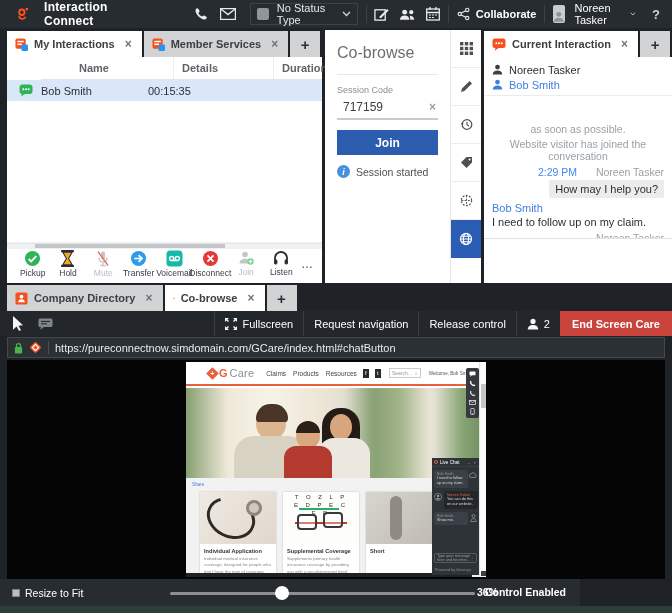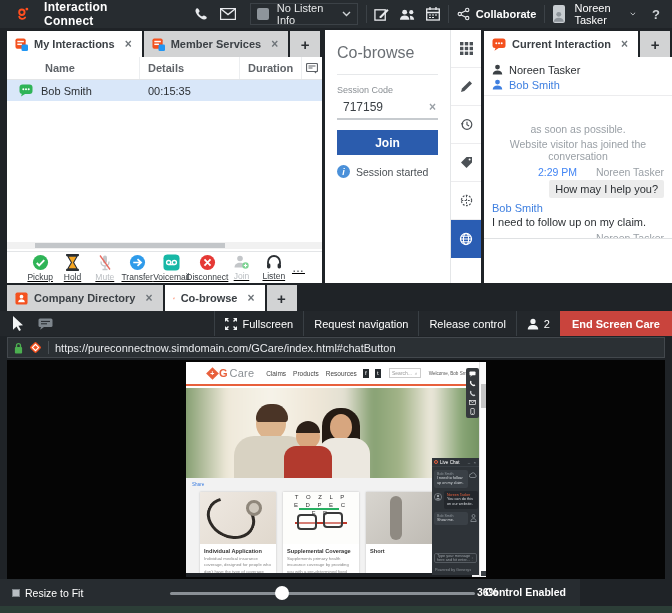--- a/index.html
+++ b/index.html
@@ -28,31 +28,31 @@
   .tab.active { background:#fff; }
   .tab.inactive { background:#d2d3d4; }
   .tab .tab-label { margin:0 8px 0 6px; white-space:nowrap; }
   .tab-close { color:#6e7479; font-size:12px; font-weight:bold; padding:0 2px; }
   .tab.plus { background:#d2d3d4; width:30px; justify-content:center; font-size:15px; color:#2b2f33; }
 
   .panel-body { position:absolute; left:0; top:27px; right:0; bottom:0; background:#fff; }
 
   
   .panel-left { position:absolute; left:7px; top:30px; width:315px; height:253px; }
-  .grid-head { display:grid; grid-template-columns:133px 100px 62px 20px; height:23px; border-bottom:1px solid #e3e5e7; align-items:center; font-size:11px; font-weight:bold; color:#5f6368; }
+  .grid-head { display:grid; grid-template-columns:133px 100px 62px 20px; height:23px; border-bottom:1px solid #e3e5e7; align-items:center; font-size:11px; font-weight:bold; color:#5f6368;margin-left:34px; }
   .grid-head .hc { border-right:1px solid #eceef0; height:100%; display:flex; align-items:center; }
   .hc.name { padding-left:38px; }
   .hc.det, .hc.dur { padding-left:8px; }
   .hc.cfg { border-right:none; justify-content:center; }
   .irow { display:grid; grid-template-columns:133px 100px 62px 20px; height:21px; align-items:center; background:#d9e7f9; font-size:11px; color:#2b2f33; }
   .irow .cell-name { display:flex; align-items:center; gap:8px; padding-left:12px; }
   .bold { font-weight:bold; }
   .hscroll { position:absolute; left:0; right:0; bottom:34px; height:7px; background:#f1f1f1; }
   .hscroll .thumb { position:absolute; left:28px; width:190px; top:1px; height:5px; background:#c3c6c9; }
-  .call-toolbar { position:absolute; left:0; right:0; bottom:0; height:32px; border-top:1px solid #e3e5e7; display:flex; align-items:center; padding:0 17px;text-decoration:underline; }
+  .call-toolbar { position:absolute; left:0; right:0; bottom:0; height:40px; border-top:1px solid #e3e5e7; display:flex; align-items:center; padding:0 8px; }
   .cbtn { width:36px; display:flex; flex-direction:column; align-items:center; gap:1px; font-size:8.5px; color:#3b4045; }
   .cbtn.disabled { color:#b9bdc1; }
   .cbtn svg { display:block; }
   .more-dots { margin-left:2px; font-size:12px; color:#3b4045; letter-spacing:1px; }
 
   
   .panel-mid { position:absolute; left:325px; top:30px; width:156px; height:253px; background:#fff; }
   .cb-main { position:absolute; left:0; top:0; right:31px; bottom:0; padding:14px 12px 0 12px; }
   .cb-title { font-size:16px; color:#6a6f74; font-weight:400; }
   .cb-rule { border:none; border-top:1px solid #e6e8ea; margin:12px 0 10px 0; }
@@ -190,21 +190,21 @@
       <svg width="15" height="15" viewBox="0 0 16 16">
           <path d="M3.5 1.8c.8-.8 1.8-.5 2.3.3l1 1.6c.4.7.2 1.4-.4 2l-.6.6c.3 1.2 2.7 3.6 3.9 3.9l.6-.6c.6-.6 1.3-.8 2-.4l1.6 1c.8.5 1.1 1.5.3 2.3-.6.6-1.5 1-2.4.9-3.7-.5-8.7-5.5-9.2-9.2-.1-.9.3-1.8.9-2.4z" fill="#e8eaed"></path>
         </svg>
       <svg width="16" height="12" viewBox="0 0 16 12">
           <rect x="0.5" y="0.5" width="15" height="11" fill="none" stroke="#e8eaed" stroke-width="1.4"></rect>
           <path d="M1 1l7 5.5L15 1" fill="none" stroke="#e8eaed" stroke-width="1.4"></path>
         </svg>
     </span>
     <span class="status-box">
       <span class="status-square"></span>
-      <span class="status-label">No Listen Info</span>
+      <span class="status-label">No Status Type</span>
       <svg width="9" height="6" viewBox="0 0 9 6">
           <path d="M1 1l3.5 3.5L8 1" fill="none" stroke="#cfd3d6" stroke-width="1.4"></path>
         </svg>
     </span>
     <span class="tb-sep"></span>
     <span class="tb-group">
       <svg width="15" height="15" viewBox="0 0 16 16">
           <rect x="1" y="3" width="11" height="11" fill="none" stroke="#e8eaed" stroke-width="1.4"></rect>
           <path d="M6 10l8-8 1.6 1.6-8 8H6z" fill="#e8eaed"></path>
         </svg>

